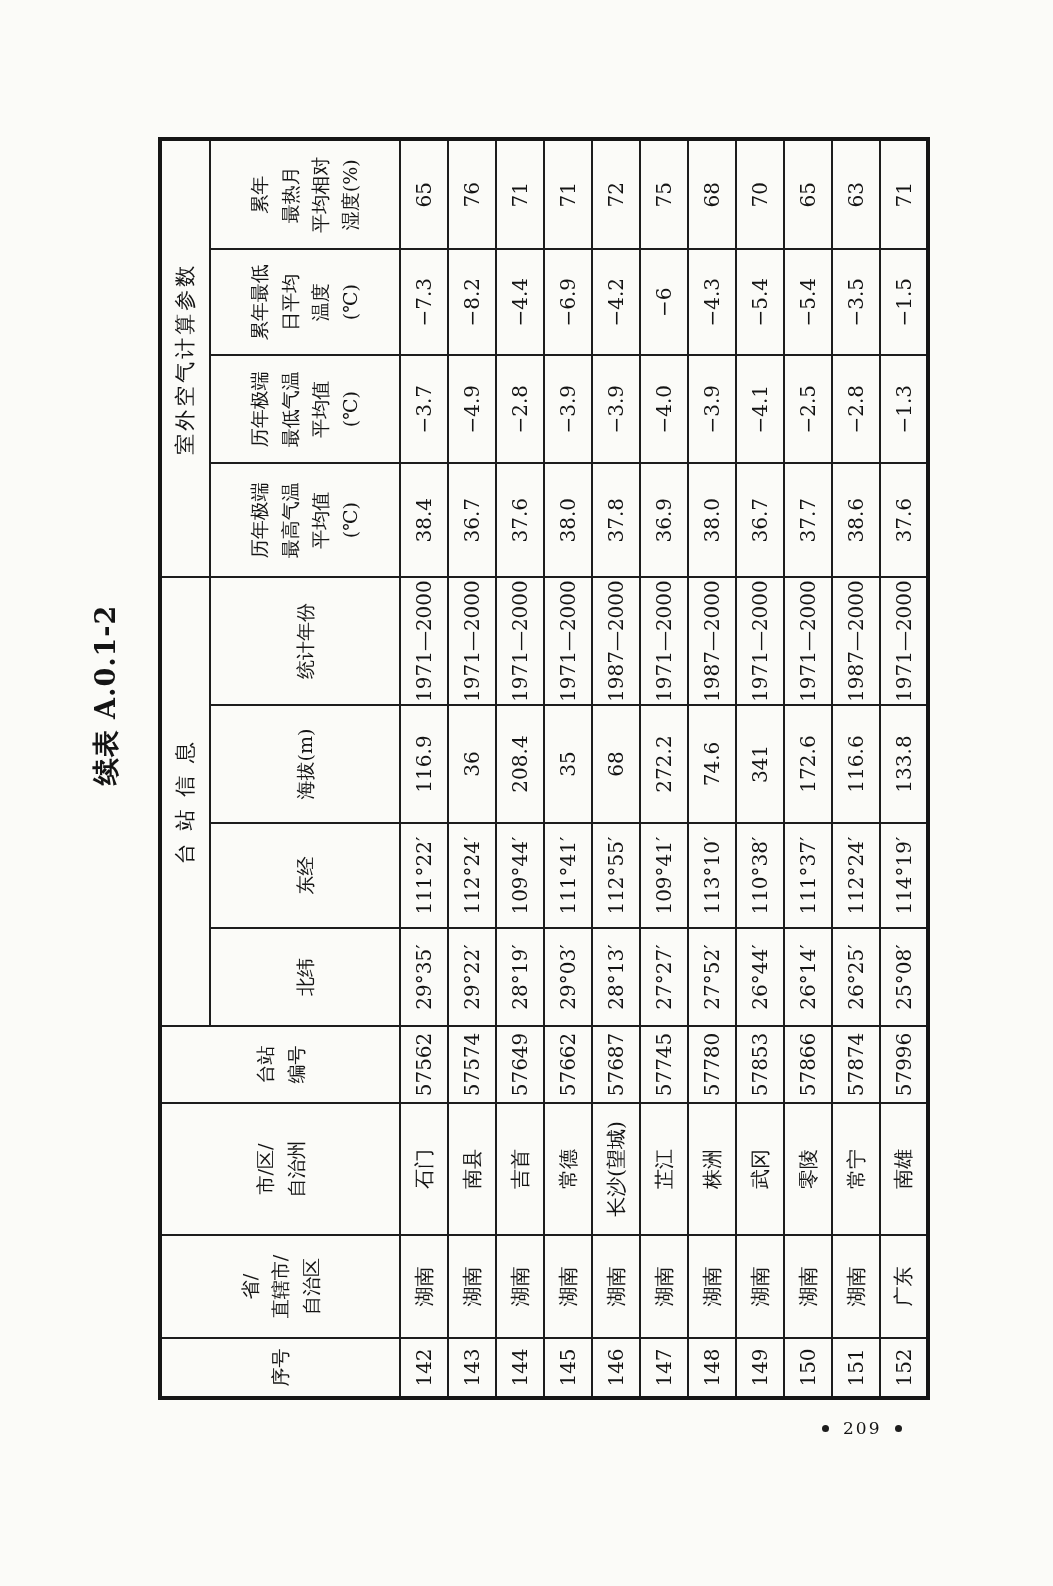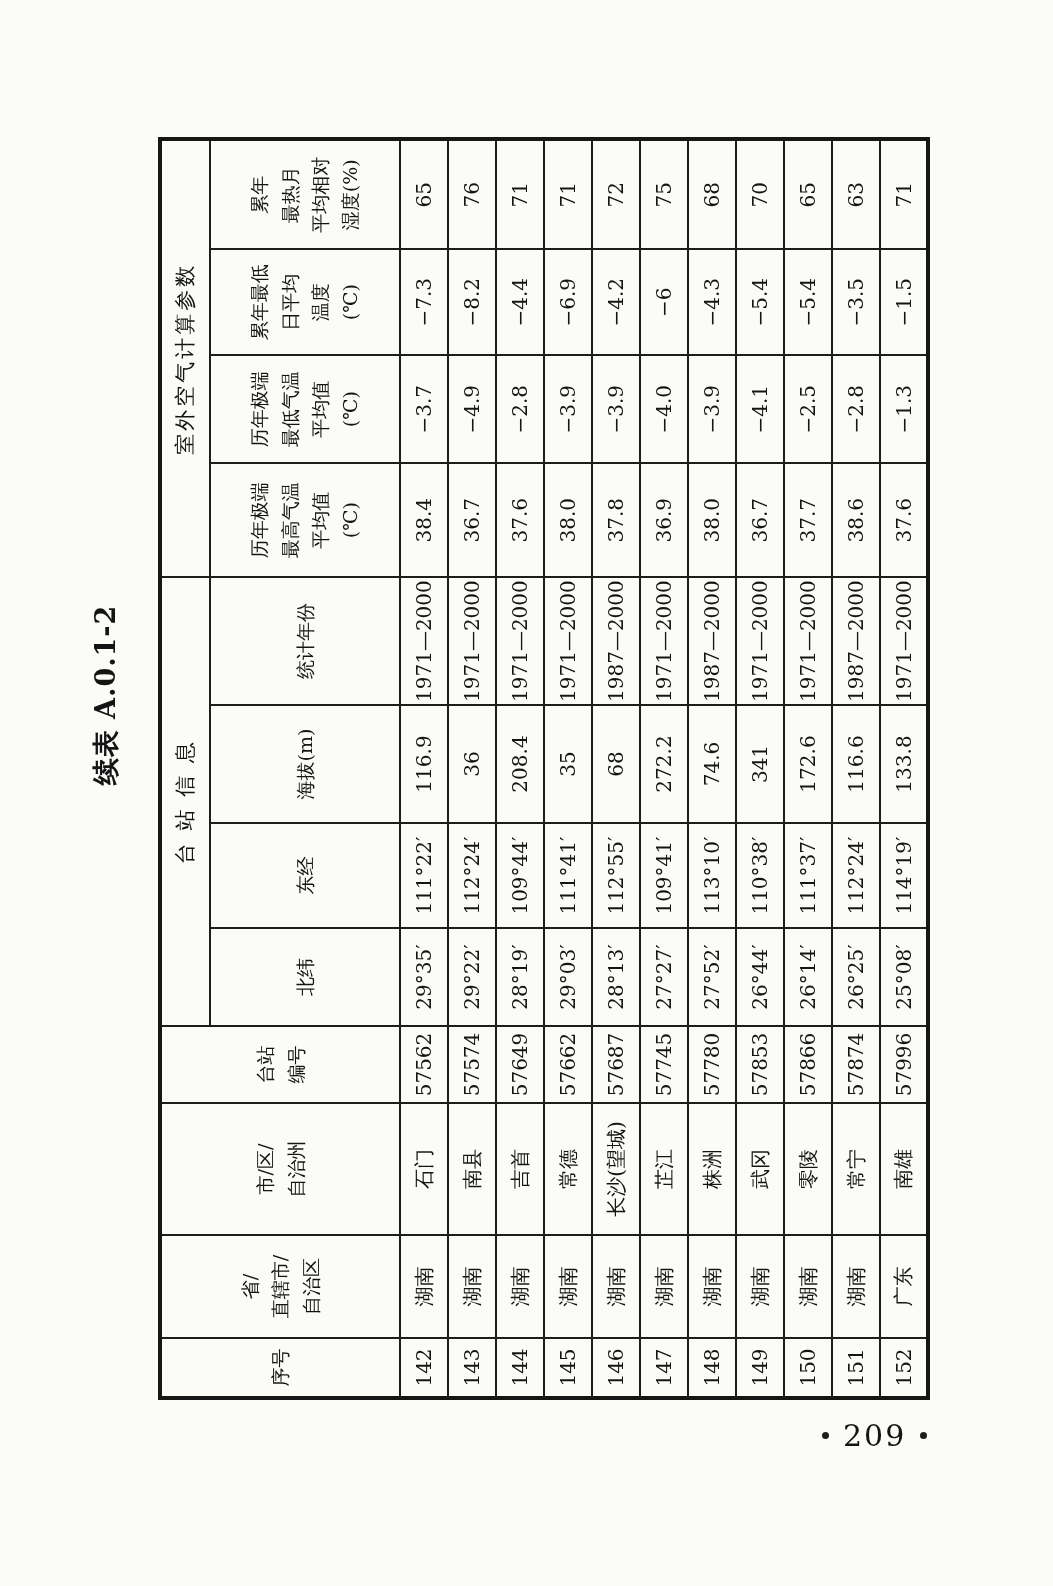--- a/index.html
+++ b/index.html
@@ -46,21 +46,21 @@
   }
   .station-table td {
     font-size: 20px;
     white-space: nowrap;
   }
   tr.group-row { height: 50px; }
   tr.label-row { height: 190px; }
   .page-number {
     position: absolute; left: 822px; top: 1418px;
     display: flex; align-items: center; gap: 14px;
-    font-size: 30px; letter-spacing: 2px;
+    font-size: 17px; letter-spacing: 2px;
   }
   .dot {
     width: 7px; height: 7px; border-radius: 50%;
     background: #1d1d1d; display: inline-block;
   }
 </style>
 </head>
 <body>
 
 <div class="landscape">

